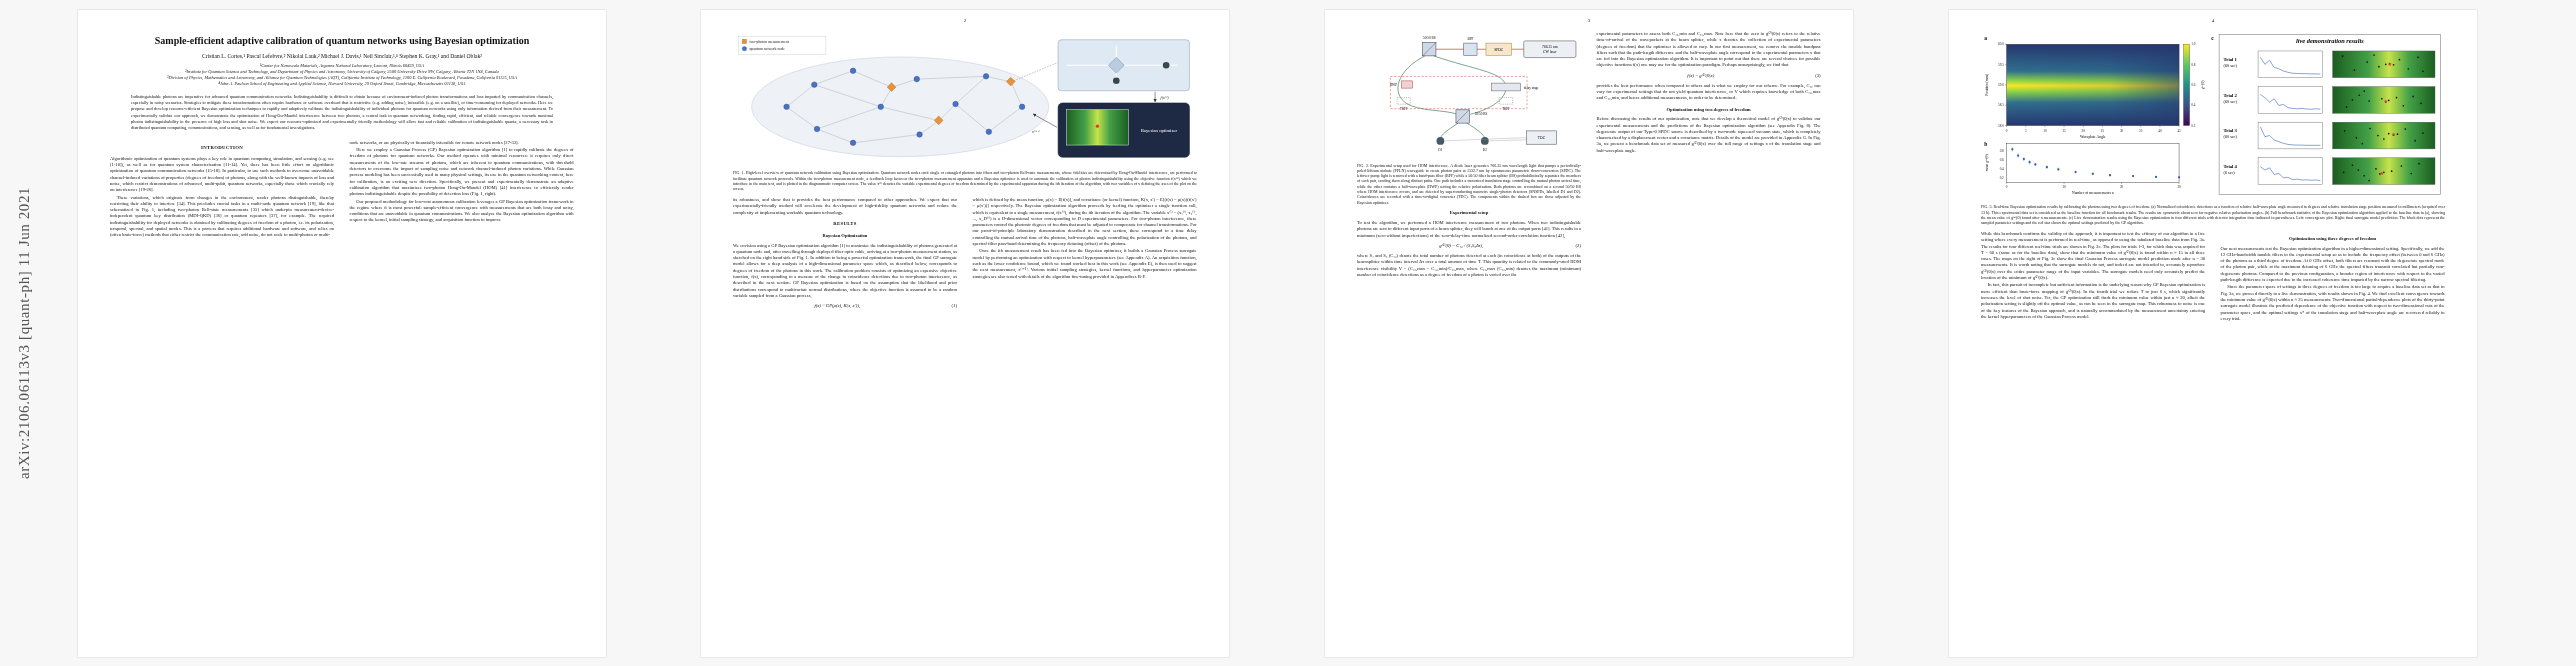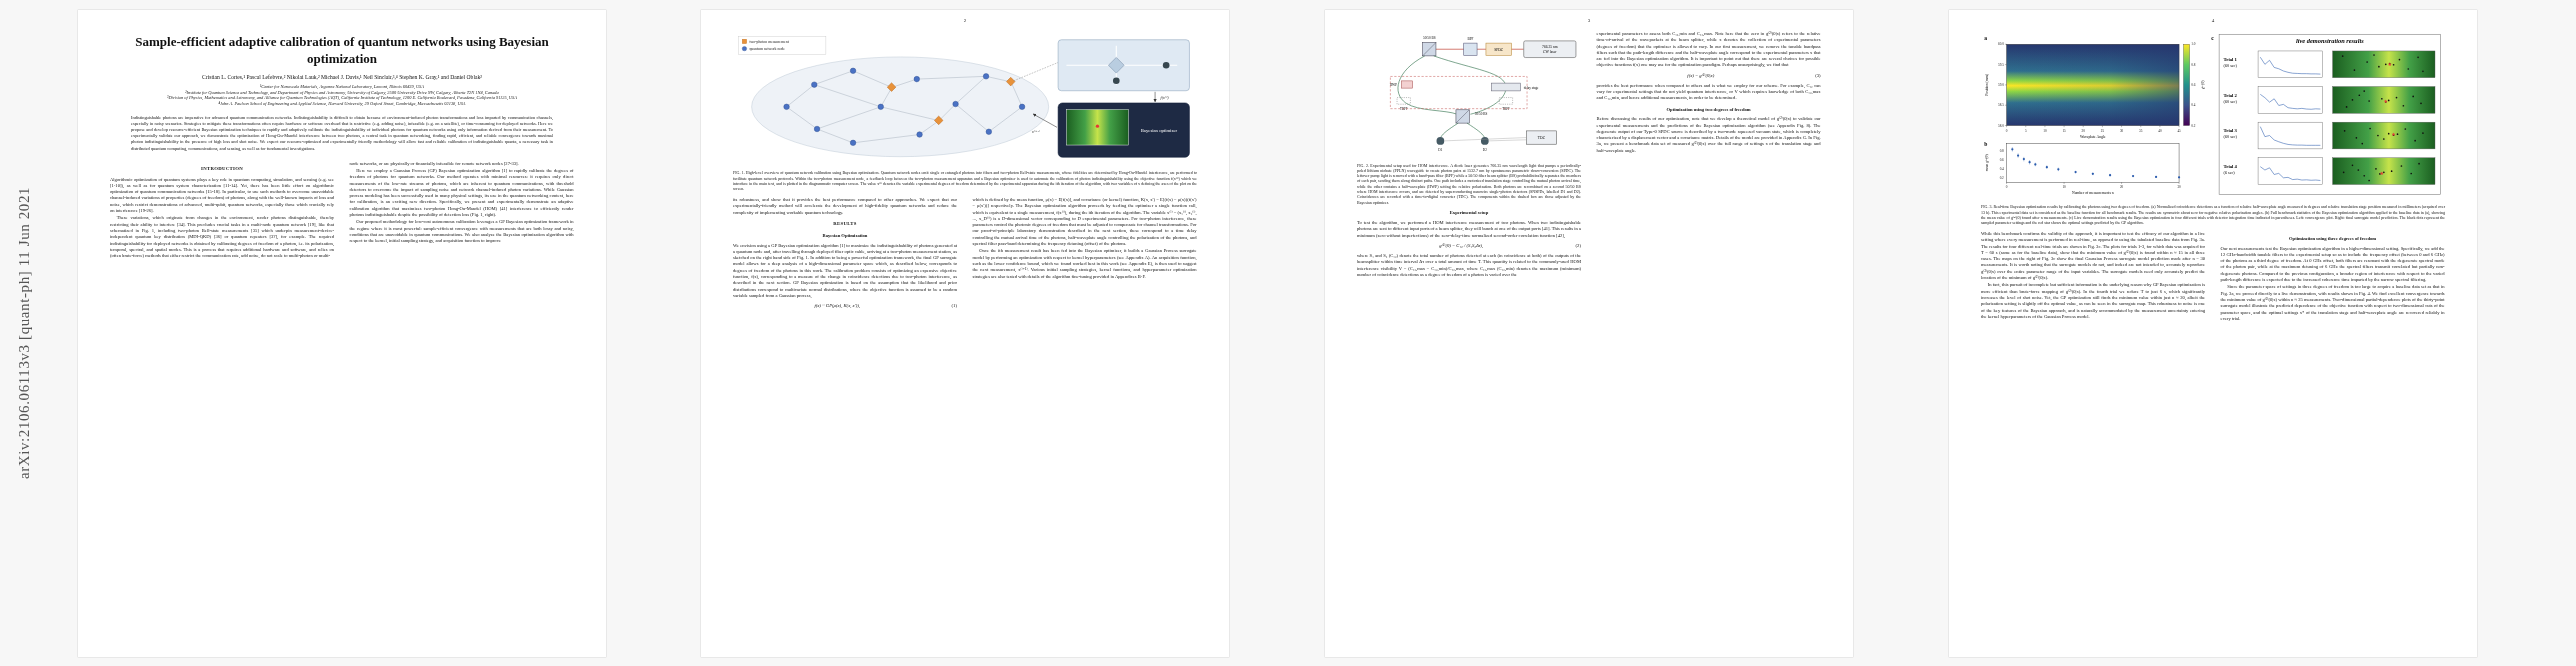--- a/index.html
+++ b/index.html
@@ -15,21 +15,21 @@
     transform-origin:0 0;
     font-size:15px;color:#555;letter-spacing:0.6px;white-space:nowrap;
   }
   .page{
     position:absolute;top:10px;width:528px;height:647px;background:#fff;
     box-shadow:0 0 1.1px rgba(0,0,0,.18),0 0 0 0.6px #ececec;
     box-sizing:border-box;padding:21px 32px 16.7px 32px;
   }
   #page-1{left:78px;} #page-2{left:701px;} #page-3{left:1325px;} #page-4{left:1949px;}
   .pagenum{position:absolute;top:7.8px;left:0;right:0;text-align:center;font-size:5px;color:#222;}
-  h1.title{font-size:13px;font-weight:bold;text-align:center;margin:3.3px 22px 5.6px 22px;line-height:1.3;}
+  h1.title{font-size:10px;font-weight:bold;text-align:center;margin:3.3px 22px 5.6px 22px;line-height:1.3;}
   .authors{font-size:5.6px;text-align:center;margin-bottom:3.9px;}
   .affil{font-size:4.4px;font-style:italic;text-align:center;line-height:1.35;color:#222;}
   .abstract{font-size:4.4px;text-align:justify;line-height:1.38;margin:7.8px 21px 9px 21px;}
   .cols{display:flex;gap:15.6px;}
   .col{width:224px;flex:0 0 224px;font-size:4.6px;line-height:1.37;text-align:justify;}
   .para{margin:0 0 1.1px 0;text-indent:6.7px;}
   .noindent{text-indent:0;}
   .sec{text-align:center;font-weight:bold;font-size:4.8px;letter-spacing:0.3px;margin:5.6px 0 3.9px 0;}
   .subsec{text-align:center;font-weight:bold;font-size:4.6px;margin:5px 0 3.3px 0;}
   .eq{display:flex;align-items:center;margin:3.9px 0;font-size:4.7px;}

